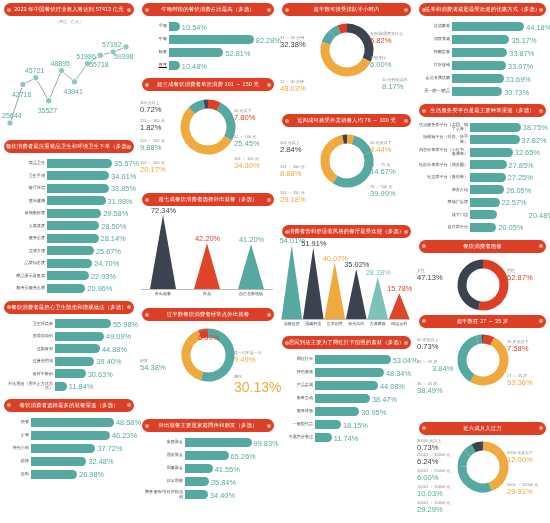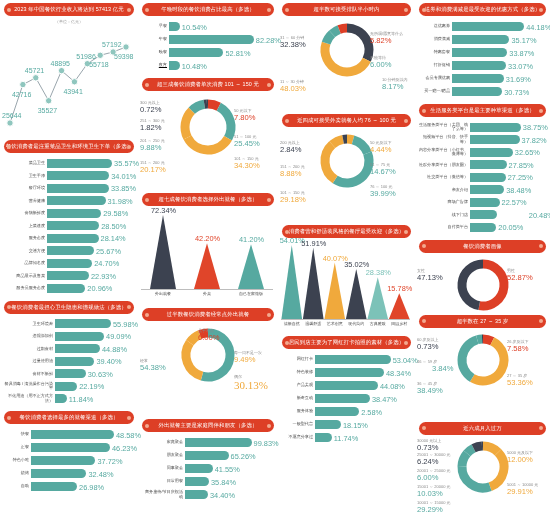--- a/index.html
+++ b/index.html
@@ -224,27 +224,20 @@
           </div>
         </div>
         <div class="brow" style="height: 12.5px;">
           <div class="blab">食材不新鲜</div>
           <div class="btrack">
             <div class="bfill" style="width: 38.3012%;"></div>
             <div class="bval" style="left: 38.3012%;">30.63%</div>
           </div>
         </div>
         <div class="brow" style="height: 12.5px;">
-          <div class="blab">餐具消毒 / 清洗操作台污染率</div>
-          <div class="btrack">
-            <div class="bfill" style="width: 27.7474%;"></div>
-            <div class="bval" style="left: 27.7474%;">22.19%</div>
-          </div>
-        </div>
-        <div class="brow" style="height: 12.5px;">
           <div class="blab">不化用油（用不正方式方法）</div>
           <div class="btrack">
             <div class="bfill" style="width: 14.8053%;"></div>
             <div class="bval" style="left: 14.8053%;">11.84%</div>
           </div>
         </div>
       </div>
 
     <div class="hdr">餐饮消费者选择最多的就餐渠道（多选）</div>
     <div class="bars narrowlab" id="bars-channel">
@@ -357,21 +350,21 @@
 
     <div class="hdr">过半数餐饮消费者经常点外出就餐</div>
     <div class="donutbox" id="donut-freq" style="height: 92px;">
         <svg width="62" height="62">
           <path d="M31 9 A22 22 0 1 1 25.021658384708306 52.172138095404335" stroke="#56a9a0" stroke-width="9" fill="none"></path>
           <path d="M25.021658384708306 52.172138095404335 A22 22 0 0 1 12.812000639996352 18.62273538779643" stroke="#f0a93c" stroke-width="9" fill="none"></path>
           <path d="M12.812000639996352 18.62273538779643 A22 22 0 0 1 22.901259840937108 10.544917310458459" stroke="#f0a93c" stroke-width="9" fill="none"></path>
           <path d="M22.901259840937108 10.544917310458459 A22 22 0 0 1 31.000000000000014 9" stroke="#dd3f26" stroke-width="9" fill="none"></path>
         </svg>
         <div class="dlab" style="left: 2px; top: 34px;"><span>经常</span><span class="dval" style="color: rgb(86, 169, 160); font-size: 7.6px;">54.38%</span></div>
-        <div class="dlab" style="left: 96px; top: 50px;"><span>偶尔</span><span class="dval" style="color: rgb(240, 169, 60); font-size: 11px; font-family: Liberation Serif, serif;">30.13%</span></div>
+        <div class="dlab" style="left: 96px; top: 50px;"><span>偶尔</span><span class="dval" style="color: rgb(240, 169, 60); font-size: 14px;">30.13%</span></div>
         <div class="dlab" style="left: 96px; top: 26px;"><span>每一周不足一次</span><span class="dval" style="color: rgb(240, 169, 60); font-size: 7.6px;">9.49%</span></div>
         <div class="dlab" style="left: 60px; top: 4px;"><span>几乎不点</span><span class="dval" style="color: rgb(221, 63, 38); font-size: 7.6px;">6.00%</span></div>
       </div>
 
     <div class="hdr">外出就餐主要是家庭同伴和朋友（多选）</div>
     <div class="bars widelab" id="bars-companion">
         <div class="brow" style="height: 13px;">
           <div class="blab">家庭聚会</div>
           <div class="btrack">
             <div class="bfill" style="width: 74%;"></div>
@@ -496,21 +489,21 @@
           <div class="blab">新奇互动</div>
           <div class="btrack">
             <div class="bfill" style="width: 56.5735%;"></div>
             <div class="bval" style="left: 56.5735%;">38.47%</div>
           </div>
         </div>
         <div class="brow" style="height: 13px;">
           <div class="blab">服务体验</div>
           <div class="btrack">
             <div class="bfill" style="width: 45.5147%;"></div>
-            <div class="bval" style="left: 45.5147%;">2.58%</div>
+            <div class="bval" style="left: 45.5147%;">30.95%</div>
           </div>
         </div>
         <div class="brow" style="height: 13px;">
           <div class="blab">一般型代言</div>
           <div class="btrack">
             <div class="bfill" style="width: 26.6912%;"></div>
             <div class="bval" style="left: 26.6912%;">18.15%</div>
           </div>
         </div>
         <div class="brow" style="height: 13px;">
@@ -604,21 +597,21 @@
           <div class="blab">社交类平台（微信等）</div>
           <div class="btrack">
             <div class="bfill" style="width: 46.4129%;"></div>
             <div class="bval" style="left: 46.4129%;">27.25%</div>
           </div>
         </div>
         <div class="brow" style="height: 12.5px;">
           <div class="blab">亲友介绍</div>
           <div class="btrack">
             <div class="bfill" style="width: 44.369%;"></div>
-            <div class="bval" style="left: 44.369%;">38.48%</div>
+            <div class="bval" style="left: 44.369%;">26.05%</div>
           </div>
         </div>
         <div class="brow" style="height: 12.5px;">
           <div class="blab">商场广告牌</div>
           <div class="btrack">
             <div class="bfill" style="width: 38.4418%;"></div>
             <div class="bval" style="left: 38.4418%;">22.57%</div>
           </div>
         </div>
         <div class="brow" style="height: 12.5px;">

